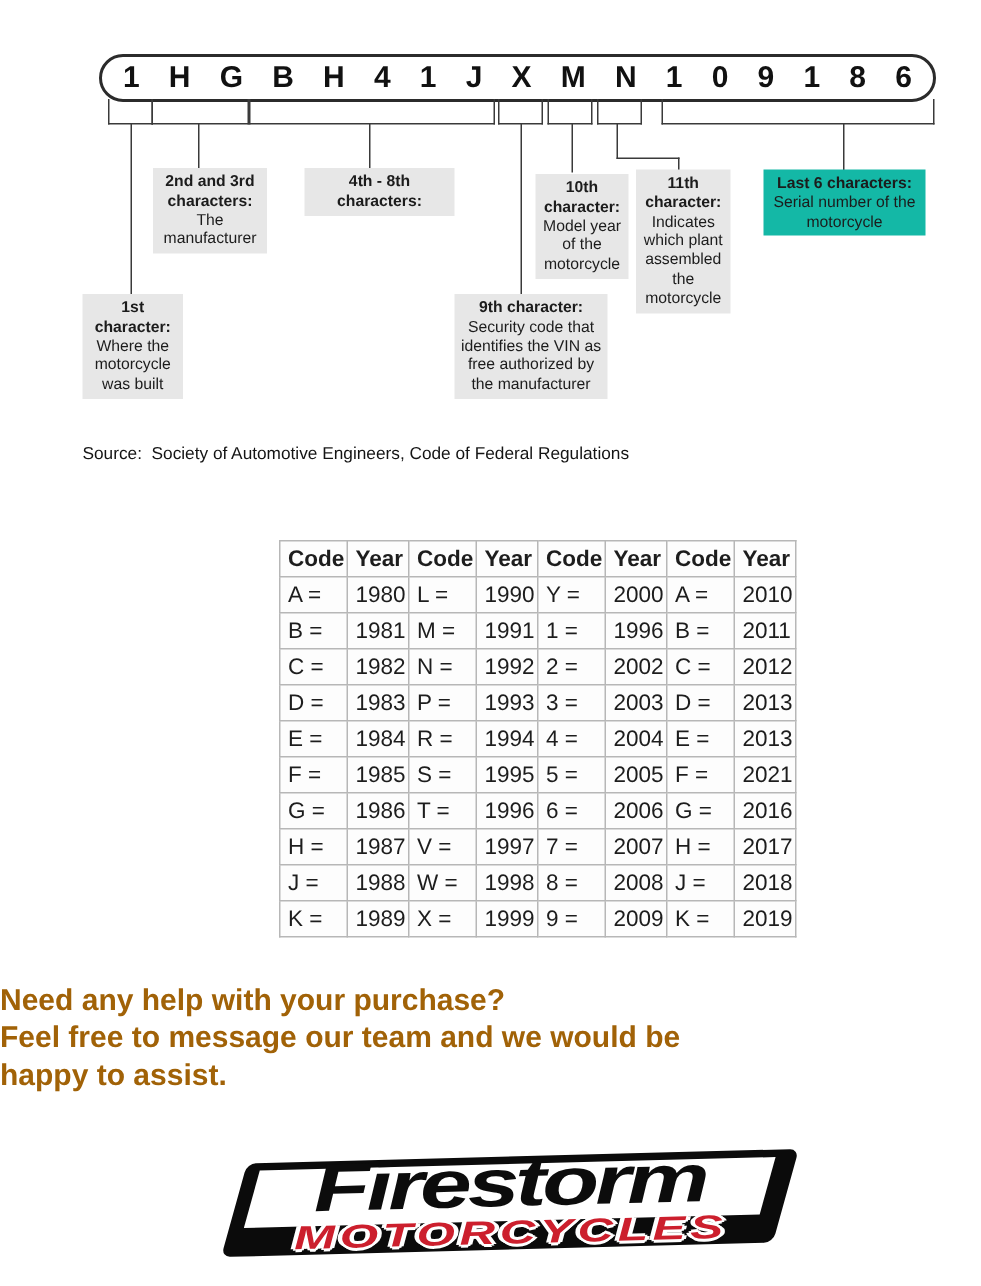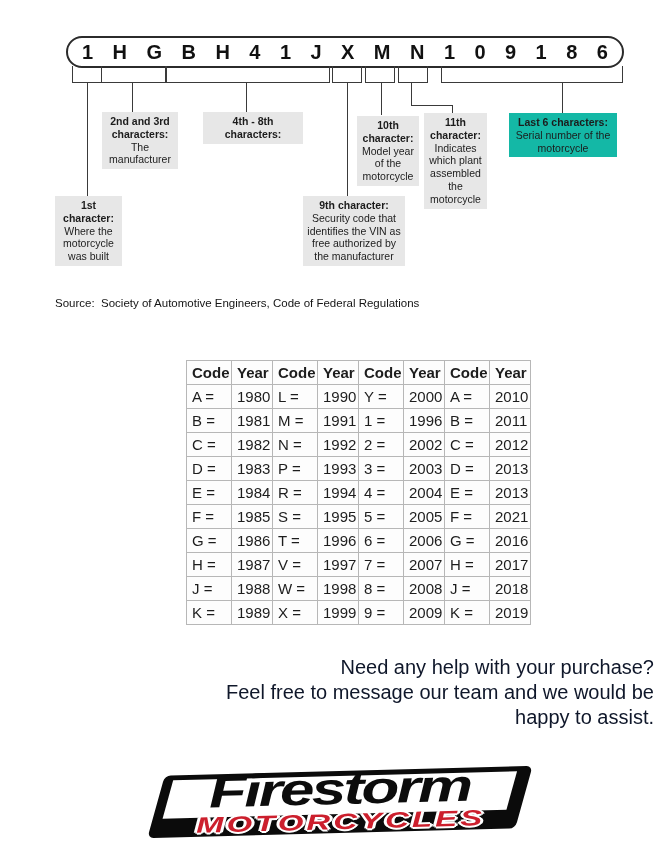--- a/index.html
+++ b/index.html
@@ -51,22 +51,22 @@
   .year-table th, .year-table td {
     border:1px solid #b7b7b7; padding:4px 2px 4px 5px; text-align:left;
     height:15px; line-height:15px; overflow:hidden; white-space:nowrap;
   }
   .year-table th { font-weight:bold; }
   .year-table th:nth-child(odd), .year-table td:nth-child(odd) { width:37px; }
   .year-table th:nth-child(even), .year-table td:nth-child(even) { width:33px; }
 
   
   .help-message {
-    position:absolute; left:0; top:655px; width:654px; text-align:right;
-    font-size:20px; font-weight:normal; line-height:25px; color:#0f172a;
+    position:absolute; left:0; top:655px; width:654px; text-align:left;
+    font-size:20px; font-weight:bold; line-height:25px; color:#a16207;
   }
 
   
   .logo { position:absolute; left:156px; top:771px; width:368px; height:62px; transform:rotate(-1.5deg); }
   .logo-shape {
     position:absolute; left:0; right:0; top:0; bottom:0; background:#0b0b0b;
     transform:skewX(-17deg); border-radius:6px;
   }
   .logo-white {
     position:absolute; left:12px; right:12px; top:5px; bottom:19px; background:#ffffff;

